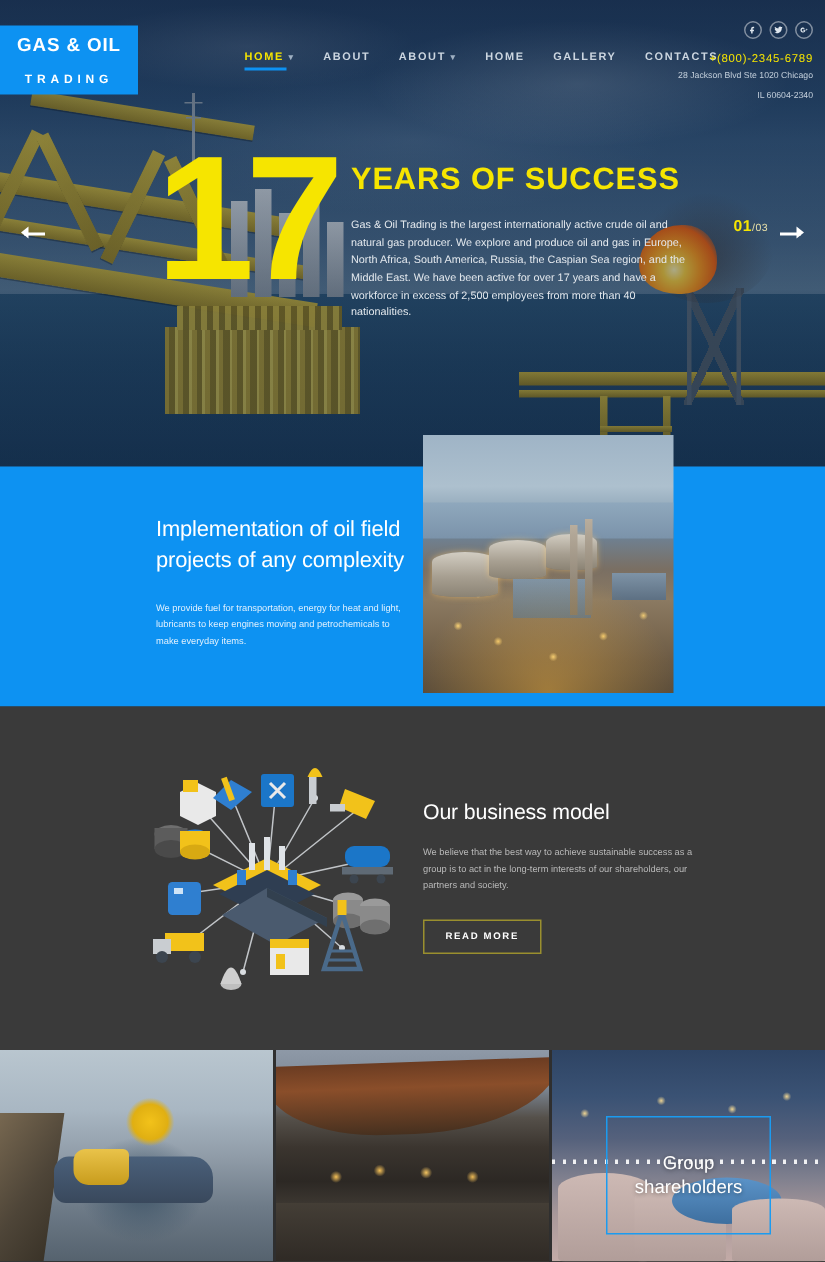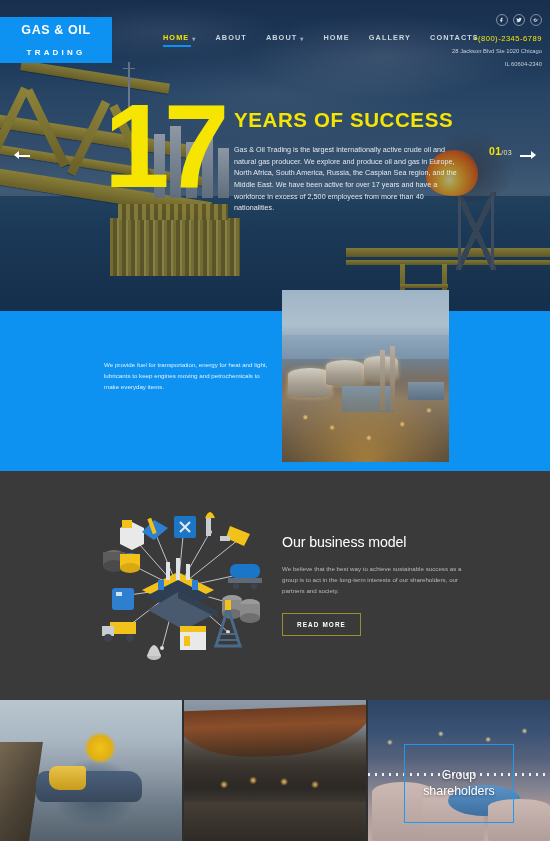--- a/index.html
+++ b/index.html
@@ -99,21 +99,21 @@
   .slide-next .arrow-head { left: 13px; border-left: 5px solid #fff; }
   .slide-count {
     position: absolute; right: 38px; top: 145px; color: #f6e500;
     font-size: 10.5px; font-weight: 700; letter-spacing: .3px;
   }
   .slide-count .tot { font-size: 7px; color:#e8e0a8; font-weight:400; }
 
   
   .header { position: absolute; left: 0; top: 0; width: 550px; height: 66px; z-index: 20; }
   .logo-box {
-    position: absolute; left: 0; top: 17px; width: 112px; height: 46px;
+    position: absolute; left: 0; top: 17px; width: 92px; height: 46px;
     background: #0d92f2; display: flex; flex-direction: column;
     align-items: center; justify-content: center;
   }
   .logo-line1 { color:#fff; font-size:12.5px; font-weight:700; letter-spacing:.6px; }
   .logo-line2 { color:#fff; font-size:8px; font-weight:700; letter-spacing:3.2px; margin-top:11px; }
 
   .nav { position: absolute; left: 163px; top: 33px; display: flex; gap: 19px; align-items: center; }
   .nav-item {
     color: #ccd6e0; font-size: 7.3px; font-weight: 700; letter-spacing: 1.1px;
     cursor: pointer; position: relative; padding-bottom: 5px; white-space: nowrap;
@@ -369,20 +369,21 @@
         </div>
         <div class="phone">+(800)-2345-6789</div>
         <div class="addr">28 Jackson Blvd Ste 1020 Chicago</div>
         <div class="addr">IL 60604-2340</div>
       </div>
     </header>
   </section>
 
   <section class="blue-sec">
     <div class="blue-inner">
+      <h2 class="blue-title">Implementation of oil field projects of any complexity</h2>
       <p class="blue-text">We provide fuel for transportation, energy for heat and light, lubricants to keep engines moving and petrochemicals to make everyday items.</p>
     </div>
     <div class="refinery-img">
       <div class="ref-sea"></div>
       <div class="ref-tank" style="left:6px;top:78px;width:44px;height:30px;"></div>
       <div class="ref-tank" style="left:44px;top:70px;width:38px;height:26px;"></div>
       <div class="ref-tank" style="left:82px;top:66px;width:34px;height:24px;"></div>
       <div class="ref-block" style="left:60px;top:96px;width:52px;height:26px;"></div>
       <div class="ref-chimney" style="left:98px;top:60px;height:60px;"></div>
       <div class="ref-chimney" style="left:108px;top:56px;height:64px;"></div>

